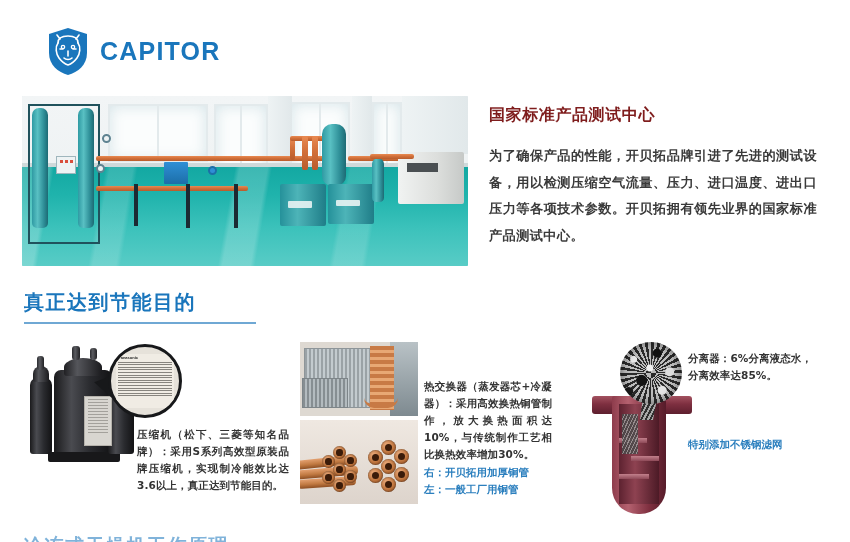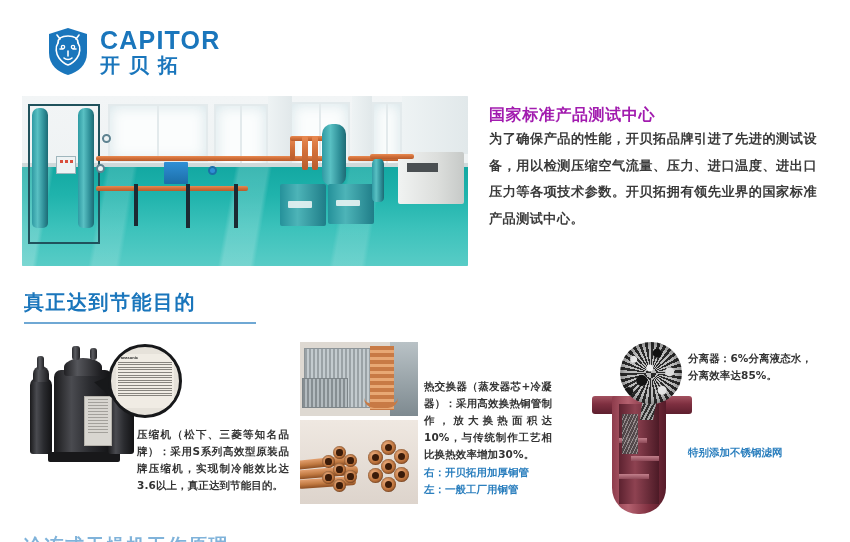--- a/index.html
+++ b/index.html
@@ -74,25 +74,25 @@
   .whitebox .panel{ position:absolute; left:14%; top:22%; width:46%; height:16%; background:#4a4f52;}
   .frame { position:absolute; border:2px solid #1c2a33; }
   .gauge { position:absolute; width:9px; height:9px; border-radius:50%; background:#eef3f4; border:2px solid #5f8391; }
   .ctrlpanel{ position:absolute; background:#eef3f4; border:1px solid #9fb6bd; }
   .ctrlpanel .led{ position:absolute; width:3px; height:3px; top:3px; background:#d94f3d;}
   .bluebox{ position:absolute; background:linear-gradient(#2f8fd6,#1c6ea8); border-radius:1px;}
 
   
   .hero-text { position:absolute; left:489px; top:104px; width:328px; }
   .hero-title {
-    font-size:16px; font-weight:bold; color:#a21caf; line-height:1.4;
+    font-size:16px; font-weight:bold; color:#7f1d1d; line-height:1.4;
     letter-spacing:.6px; font-family:"DejaVu Sans", sans-serif;
   }
   .hero-body {
-    font-size:13.2px; color:#3a3a3a; line-height:2.0;
+    margin-top:17px; font-size:13.2px; color:#3a3a3a; line-height:2.0;
     text-align:justify; text-justify:inter-ideograph; letter-spacing:.4px;
     font-family:"DejaVu Sans", sans-serif; font-weight:bold;
   }
 
   
   .section-head { position:absolute; left:24px; top:289px; width:232px; }
   .section-head .txt {
     font-size:20px; font-weight:bold; color:#1a76bc; letter-spacing:1.5px;
     line-height:1.3; font-family:"DejaVu Sans", sans-serif;
   }
@@ -190,21 +190,21 @@
       radial-gradient(circle at 48% 42%, #f0f0f0 0 3px, transparent 4px),
       repeating-conic-gradient(from 0deg, #2b2b2b 0 6deg, #bdbdbd 6deg 12deg);
     box-shadow:inset 0 0 8px rgba(0,0,0,.5);
   }
   .mesh-neck{
     position:absolute; left:48px; top:56px; width:18px; height:26px;
     background:repeating-linear-gradient(118deg,#303030 0 2px,#a8a8a8 2px 4px);
     clip-path:polygon(18% 0,100% 0,72% 100%,0 100%);
   }
   .sep-text{ position:absolute; left:688px; top:12px; width:160px; }
-  .sep-text2{ position:absolute; left:688px; top:98px; width:160px;margin-top:8px; }
+  .sep-text2{ position:absolute; left:688px; top:98px; width:160px; }
 
   
   .cut-head{
     position:absolute; left:24px; top:535px; width:270px; height:7px;
     overflow:hidden;
   }
   .cut-head span{
     display:block; font-size:19px; font-weight:bold; color:#1a76bc;
     letter-spacing:1.5px; line-height:1.1;
     font-family:"DejaVu Sans", sans-serif; opacity:.55;
@@ -225,21 +225,20 @@
         <path d="M16 22 L13 22 M26 22 L29 22"></path>
         <path d="M21 24 L21 29 M17 31 C19 33 23 33 25 31"></path>
       </g>
       <circle cx="16" cy="20" r="2.3" fill="#ffffff"></circle>
       <circle cx="26" cy="20" r="2.3" fill="#ffffff"></circle>
       <circle cx="16" cy="20" r="1" fill="#1a76bc"></circle>
       <circle cx="26" cy="20" r="1" fill="#1a76bc"></circle>
     </svg>
     <div class="brand-text">
       <div class="brand-en">CAPITOR</div>
-      <div class="brand-cn">开贝拓</div>
     </div>
   </div>
 
   <div class="hero-photo">
     <div class="ph-wall"></div>
 
     <div class="win" style="left:86px;top:8px;width:100px;height:58px;"></div>
     <div class="win" style="left:192px;top:8px;width:54px;height:80px;"></div>
     <div class="win" style="left:268px;top:6px;width:60px;height:84px;"></div>
     <div class="win" style="left:350px;top:6px;width:30px;height:82px;"></div>

